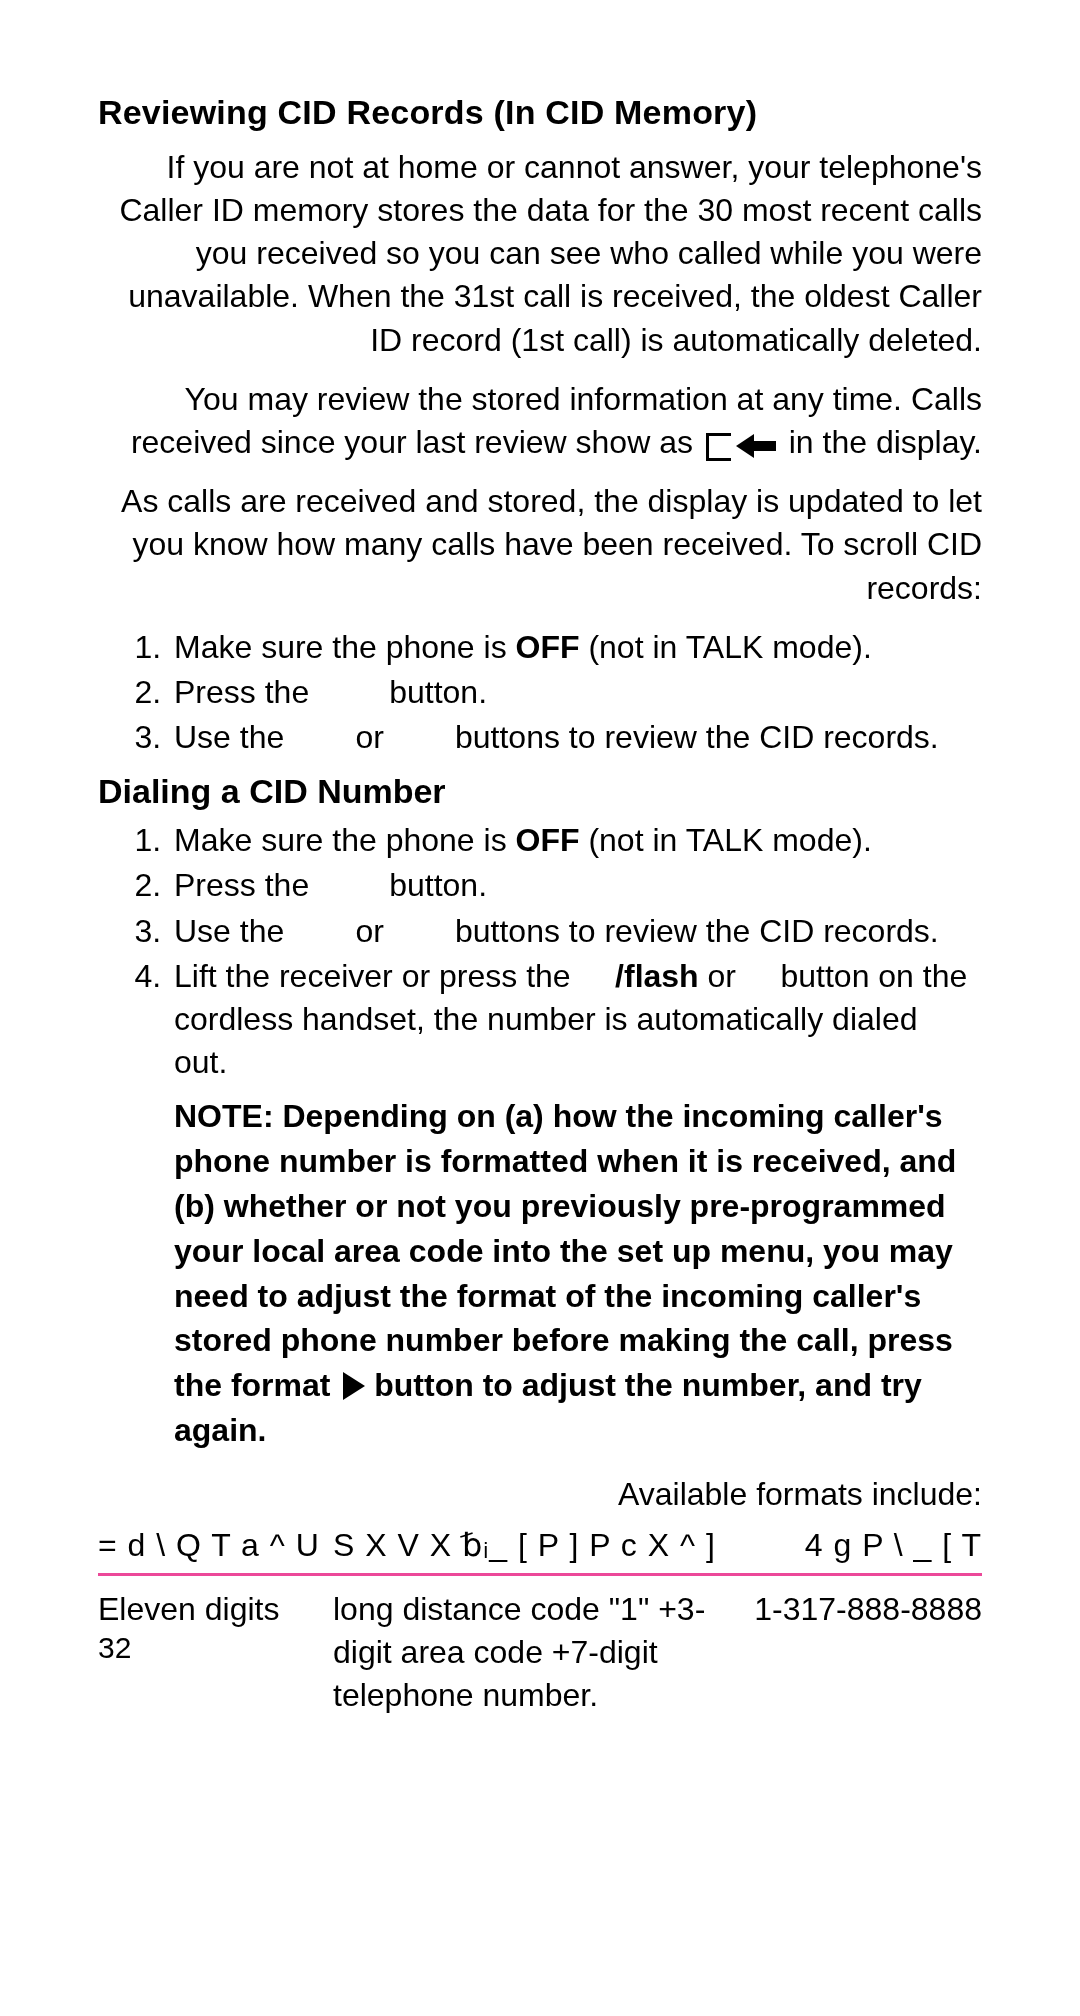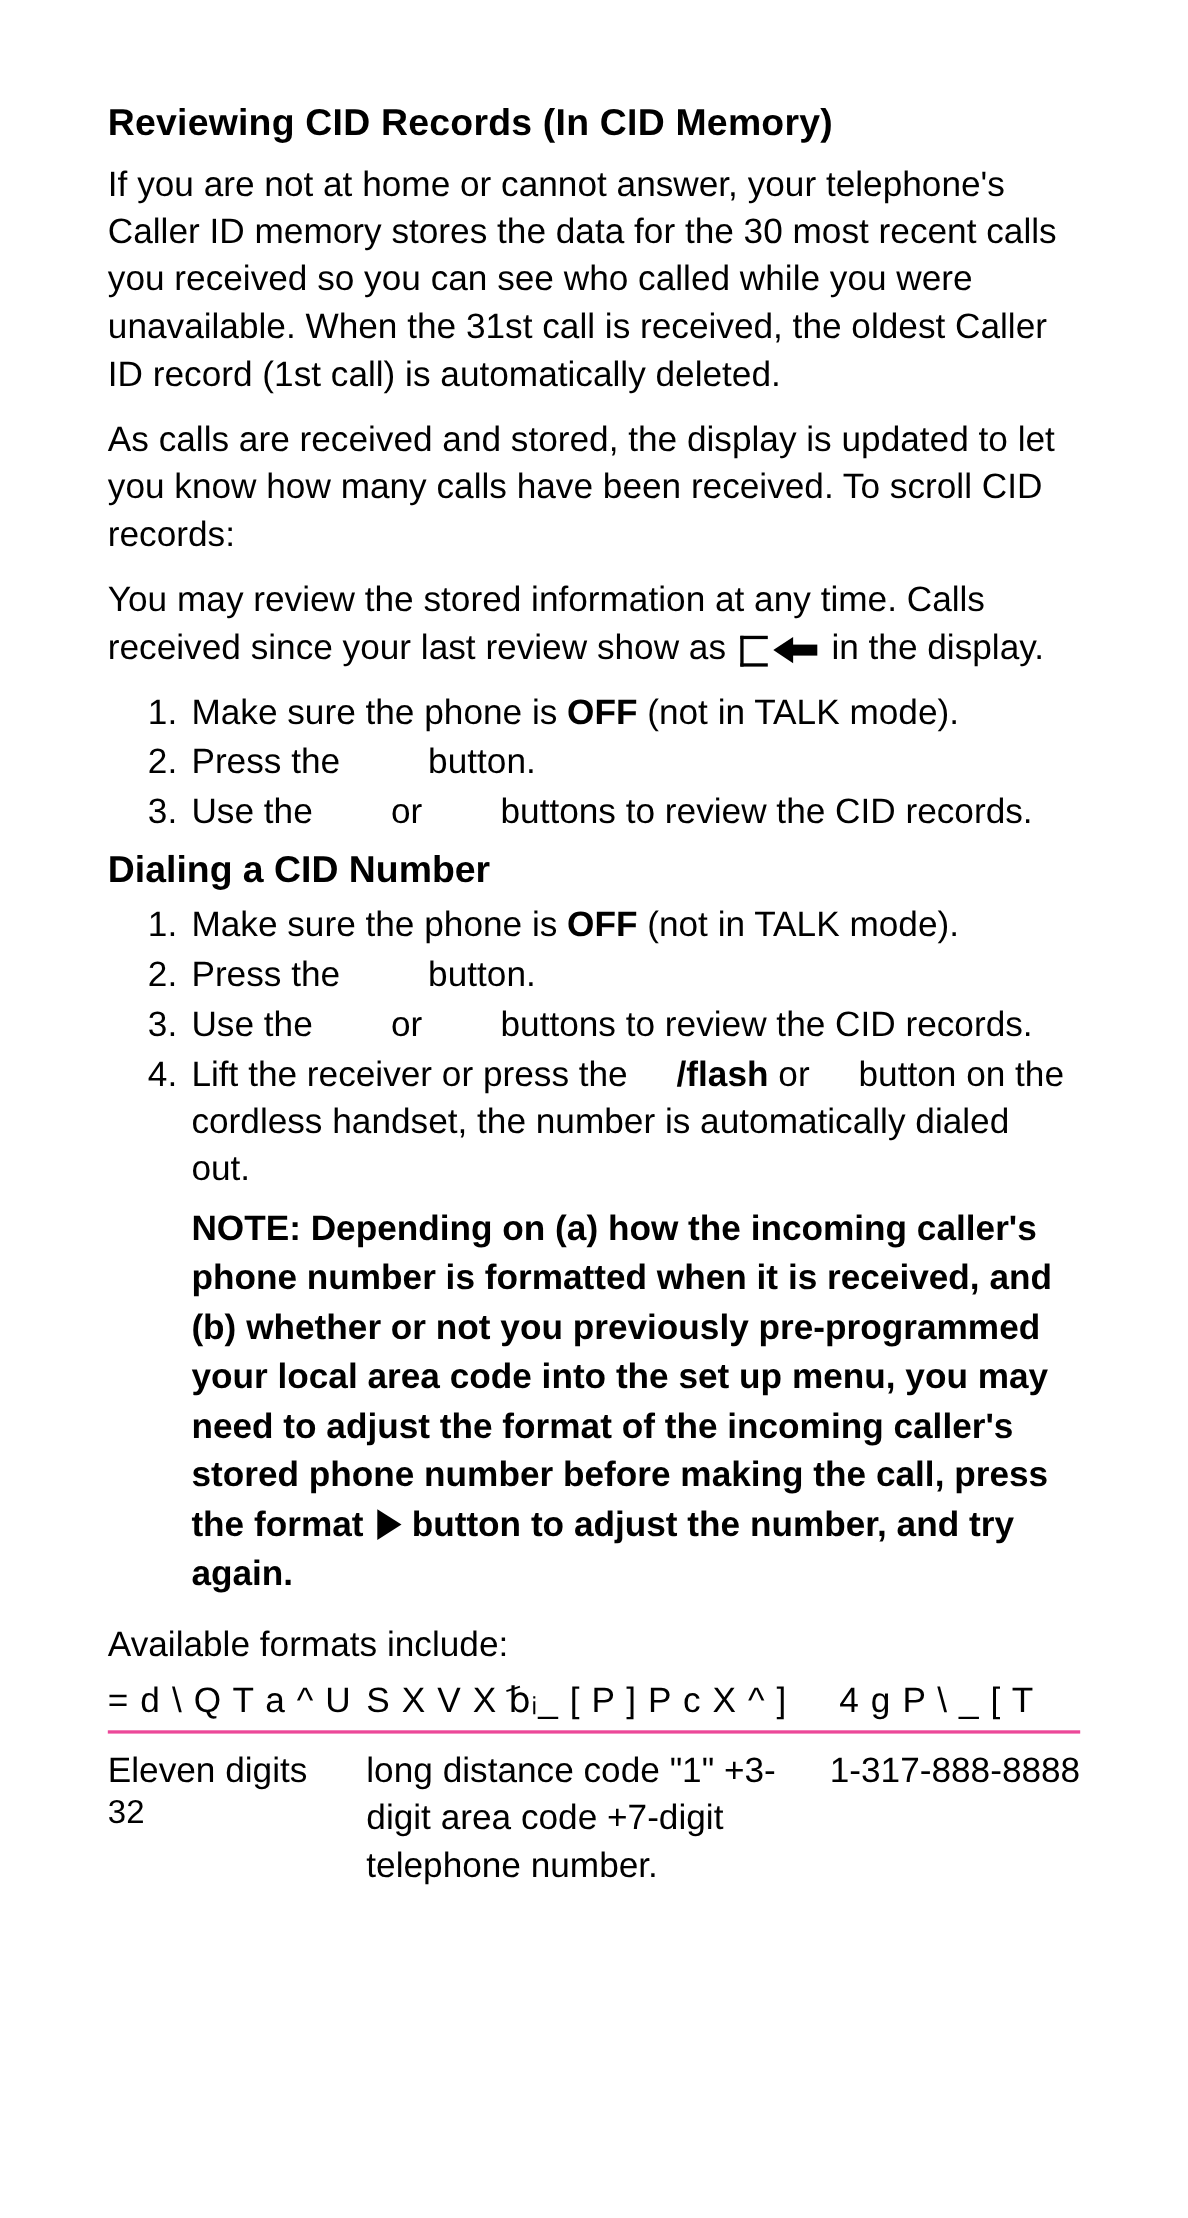--- a/index.html
+++ b/index.html
@@ -21,21 +21,21 @@
     font-weight: 700;
     font-size: 34px;
     margin: 0 0 10px 0;
     letter-spacing: 0.2px;
   }
   .h2 {
     font-weight: 700;
     font-size: 34px;
     margin: 8px 0 4px 0;
   }
-  p { margin: 0 0 16px 0; }
+  p { margin: 0 0 16px 0; text-align: right; }
   ol {
     margin: 0 0 10px 0;
     padding-left: 60px;
   }
   ol li {
     padding-left: 4px;
     margin: 2px 12px;
   }
   .bold { font-weight: 700; }
   .icon-c-arrow {
@@ -87,21 +87,21 @@
   .avail { margin-top: 6px; margin-bottom: 8px; }
   .garble {
     font-family: "Helvetica Neue", Arial, sans-serif;
     letter-spacing: 1px;
     display: flex;
     border-bottom: 3px solid #ec4899;
     padding-bottom: 6px;
   }
   .garble .c1 { flex: 0 0 235px; }
   .garble .c2 { flex: 0 0 400px; }
-  .garble .c3 { flex: 1; text-align: left; padding-left: 30px; }
+  .garble .c3 { flex: 1; text-align: right; padding-left: 30px; }
   table {
     width: 100%;
     border-collapse: collapse;
     margin-top: 2px;
   }
   tr.row td {
     padding: 10px 0;
     vertical-align: top;
     border-bottom: 1px solid #000;
   }
@@ -119,27 +119,27 @@
 </style>
 </head>
 <body>
 
 <div class="page">
 
   <div class="h1">Reviewing CID Records (In CID Memory)</div>
 
   <p>If you are not at home or cannot answer, your telephone's Caller ID memory stores the data for the 30 most recent calls you received so you can see who called while you were unavailable. When the 31st call is received, the oldest Caller ID record (1st call) is automatically deleted.</p>
 
-  <p>As calls are received and stored, the display is updated to let you know how many calls have been received. To scroll CID records:</p>
-
   <p>
     <span>You may review the stored information at any time. Calls received since your last review show as </span>
     <span class="icon-c-arrow"><span class="tail"></span></span>
     <span> in the display.</span>
   </p>
+
+  <p>As calls are received and stored, the display is updated to let you know how many calls have been received. To scroll CID records:</p>
 
   <ol>
     <li>
       <span>Make sure the phone is </span><span class="bold">OFF</span><span> (not in TALK mode).</span>
     </li>
     <li>Press the &nbsp;&nbsp;&nbsp;&nbsp;&nbsp;&nbsp;&nbsp; button.</li>
     <li>Use the &nbsp;&nbsp;&nbsp;&nbsp;&nbsp;&nbsp; or &nbsp;&nbsp;&nbsp;&nbsp;&nbsp;&nbsp; buttons to review the CID records.</li>
   </ol>
 
   <div class="h2">Dialing a CID Number</div>

